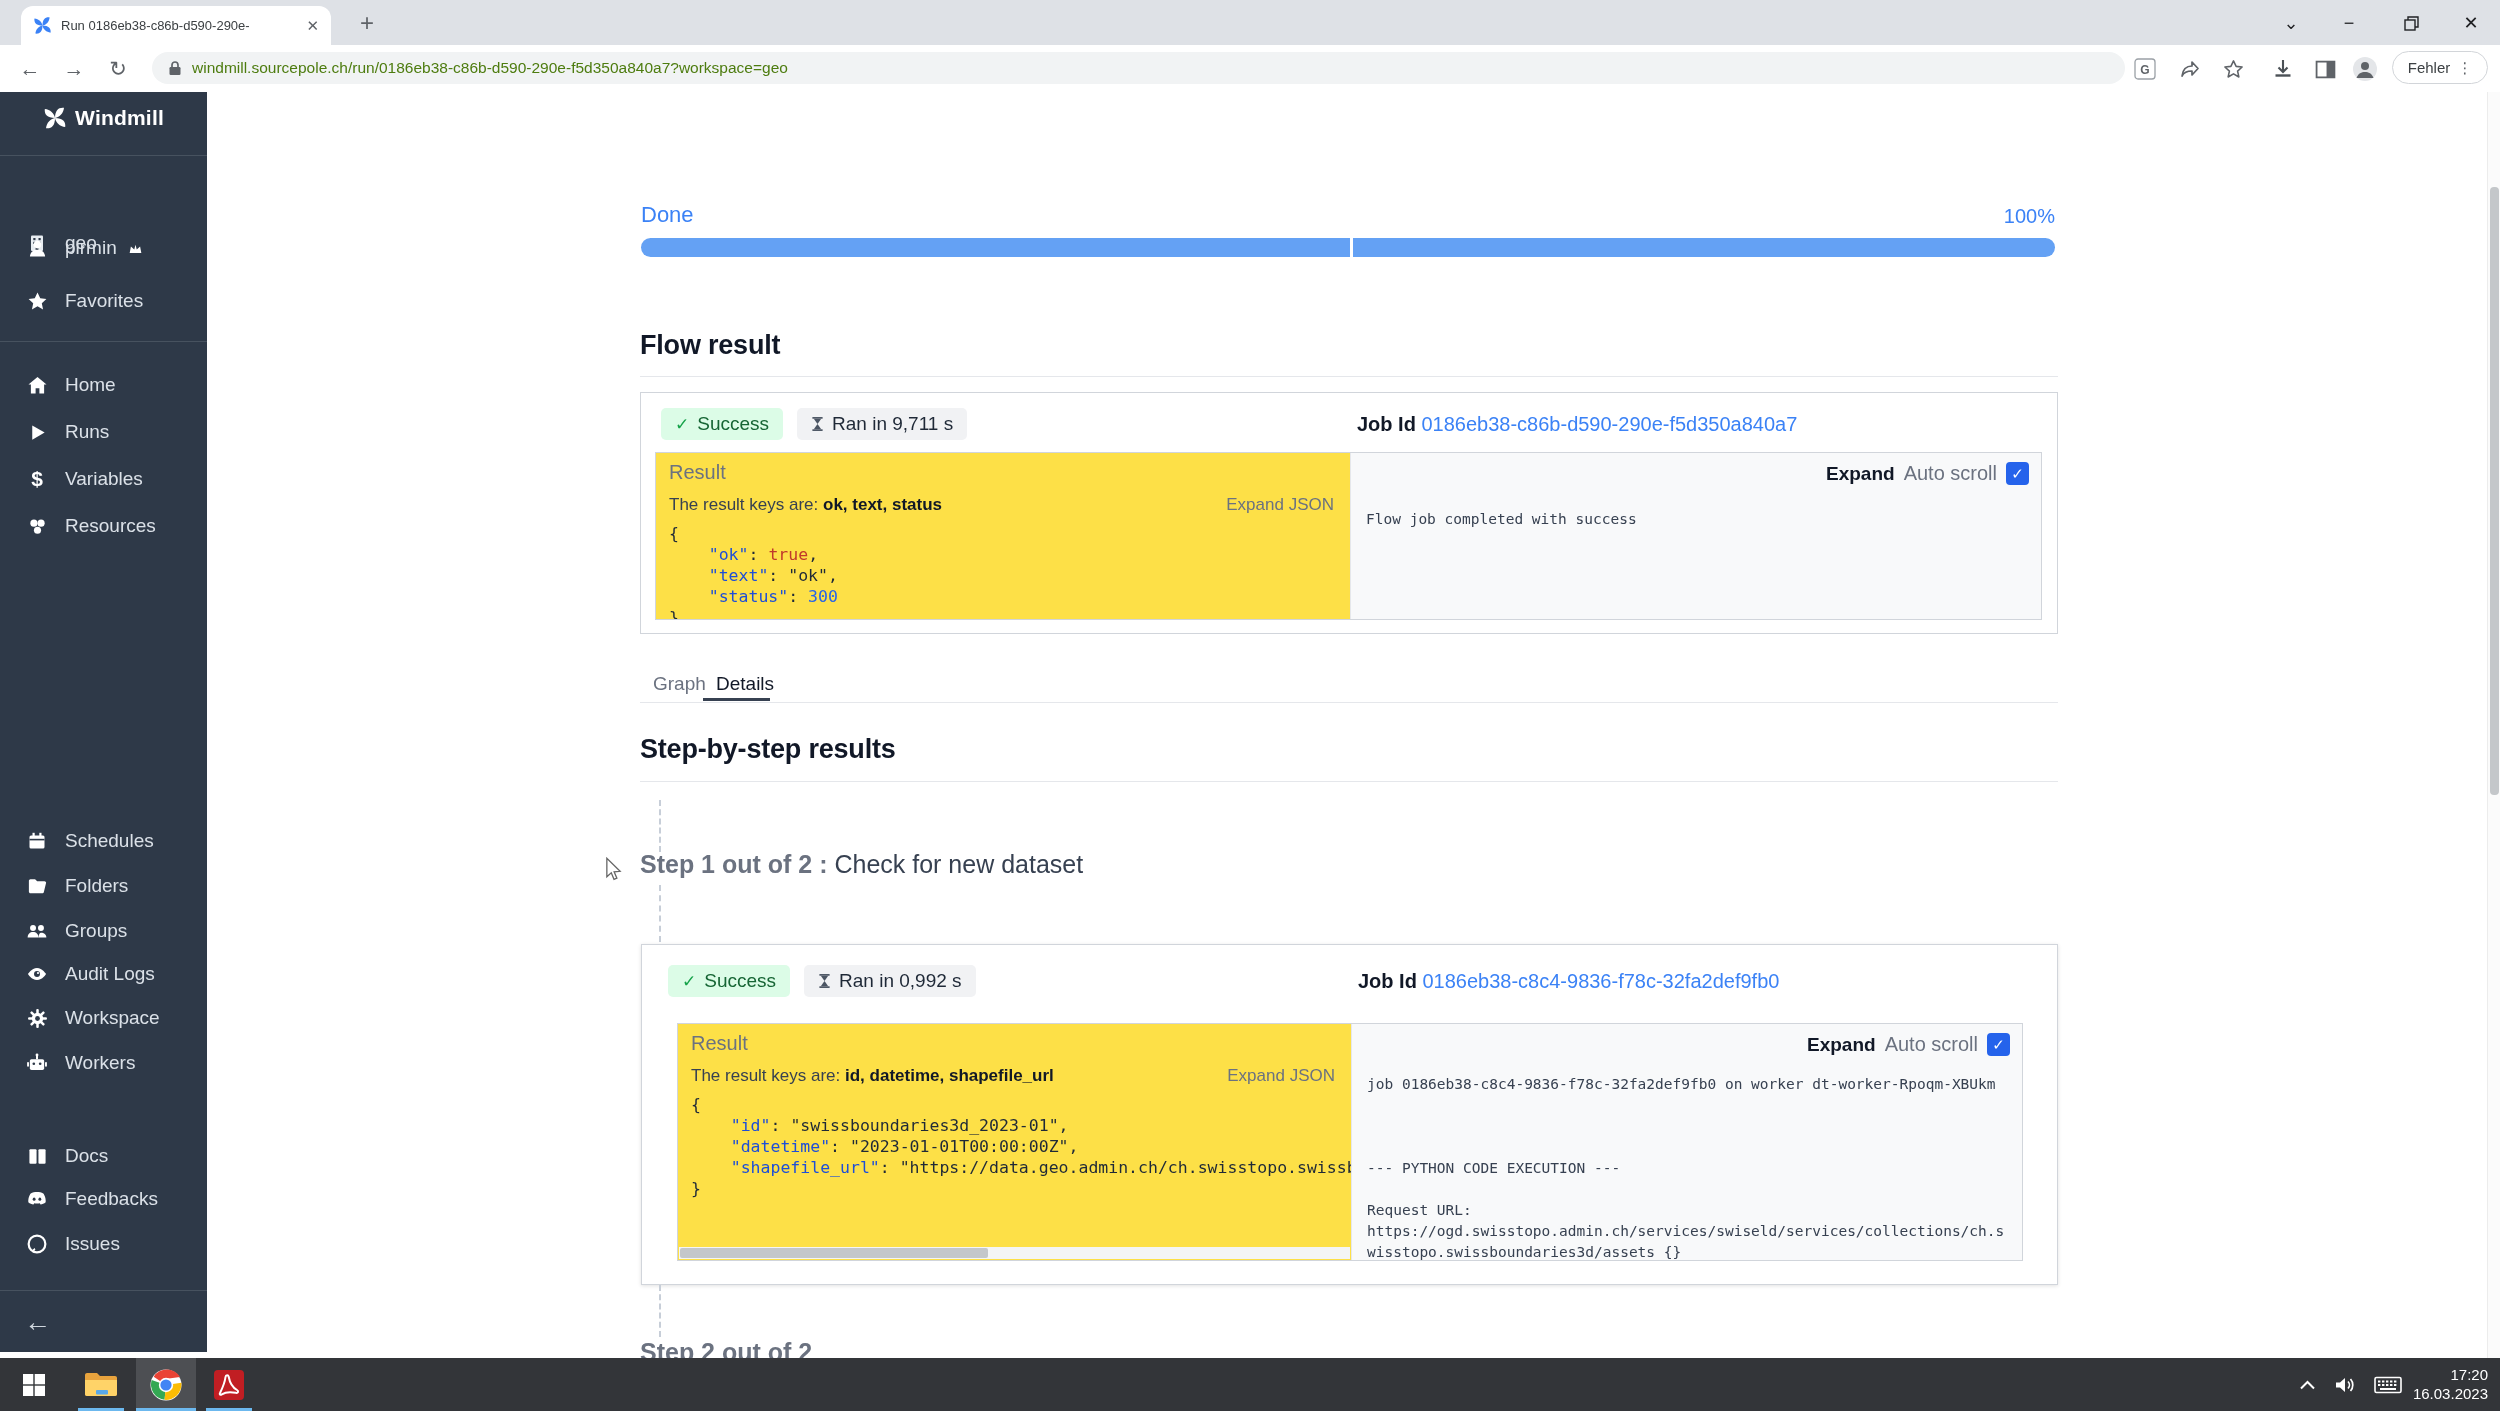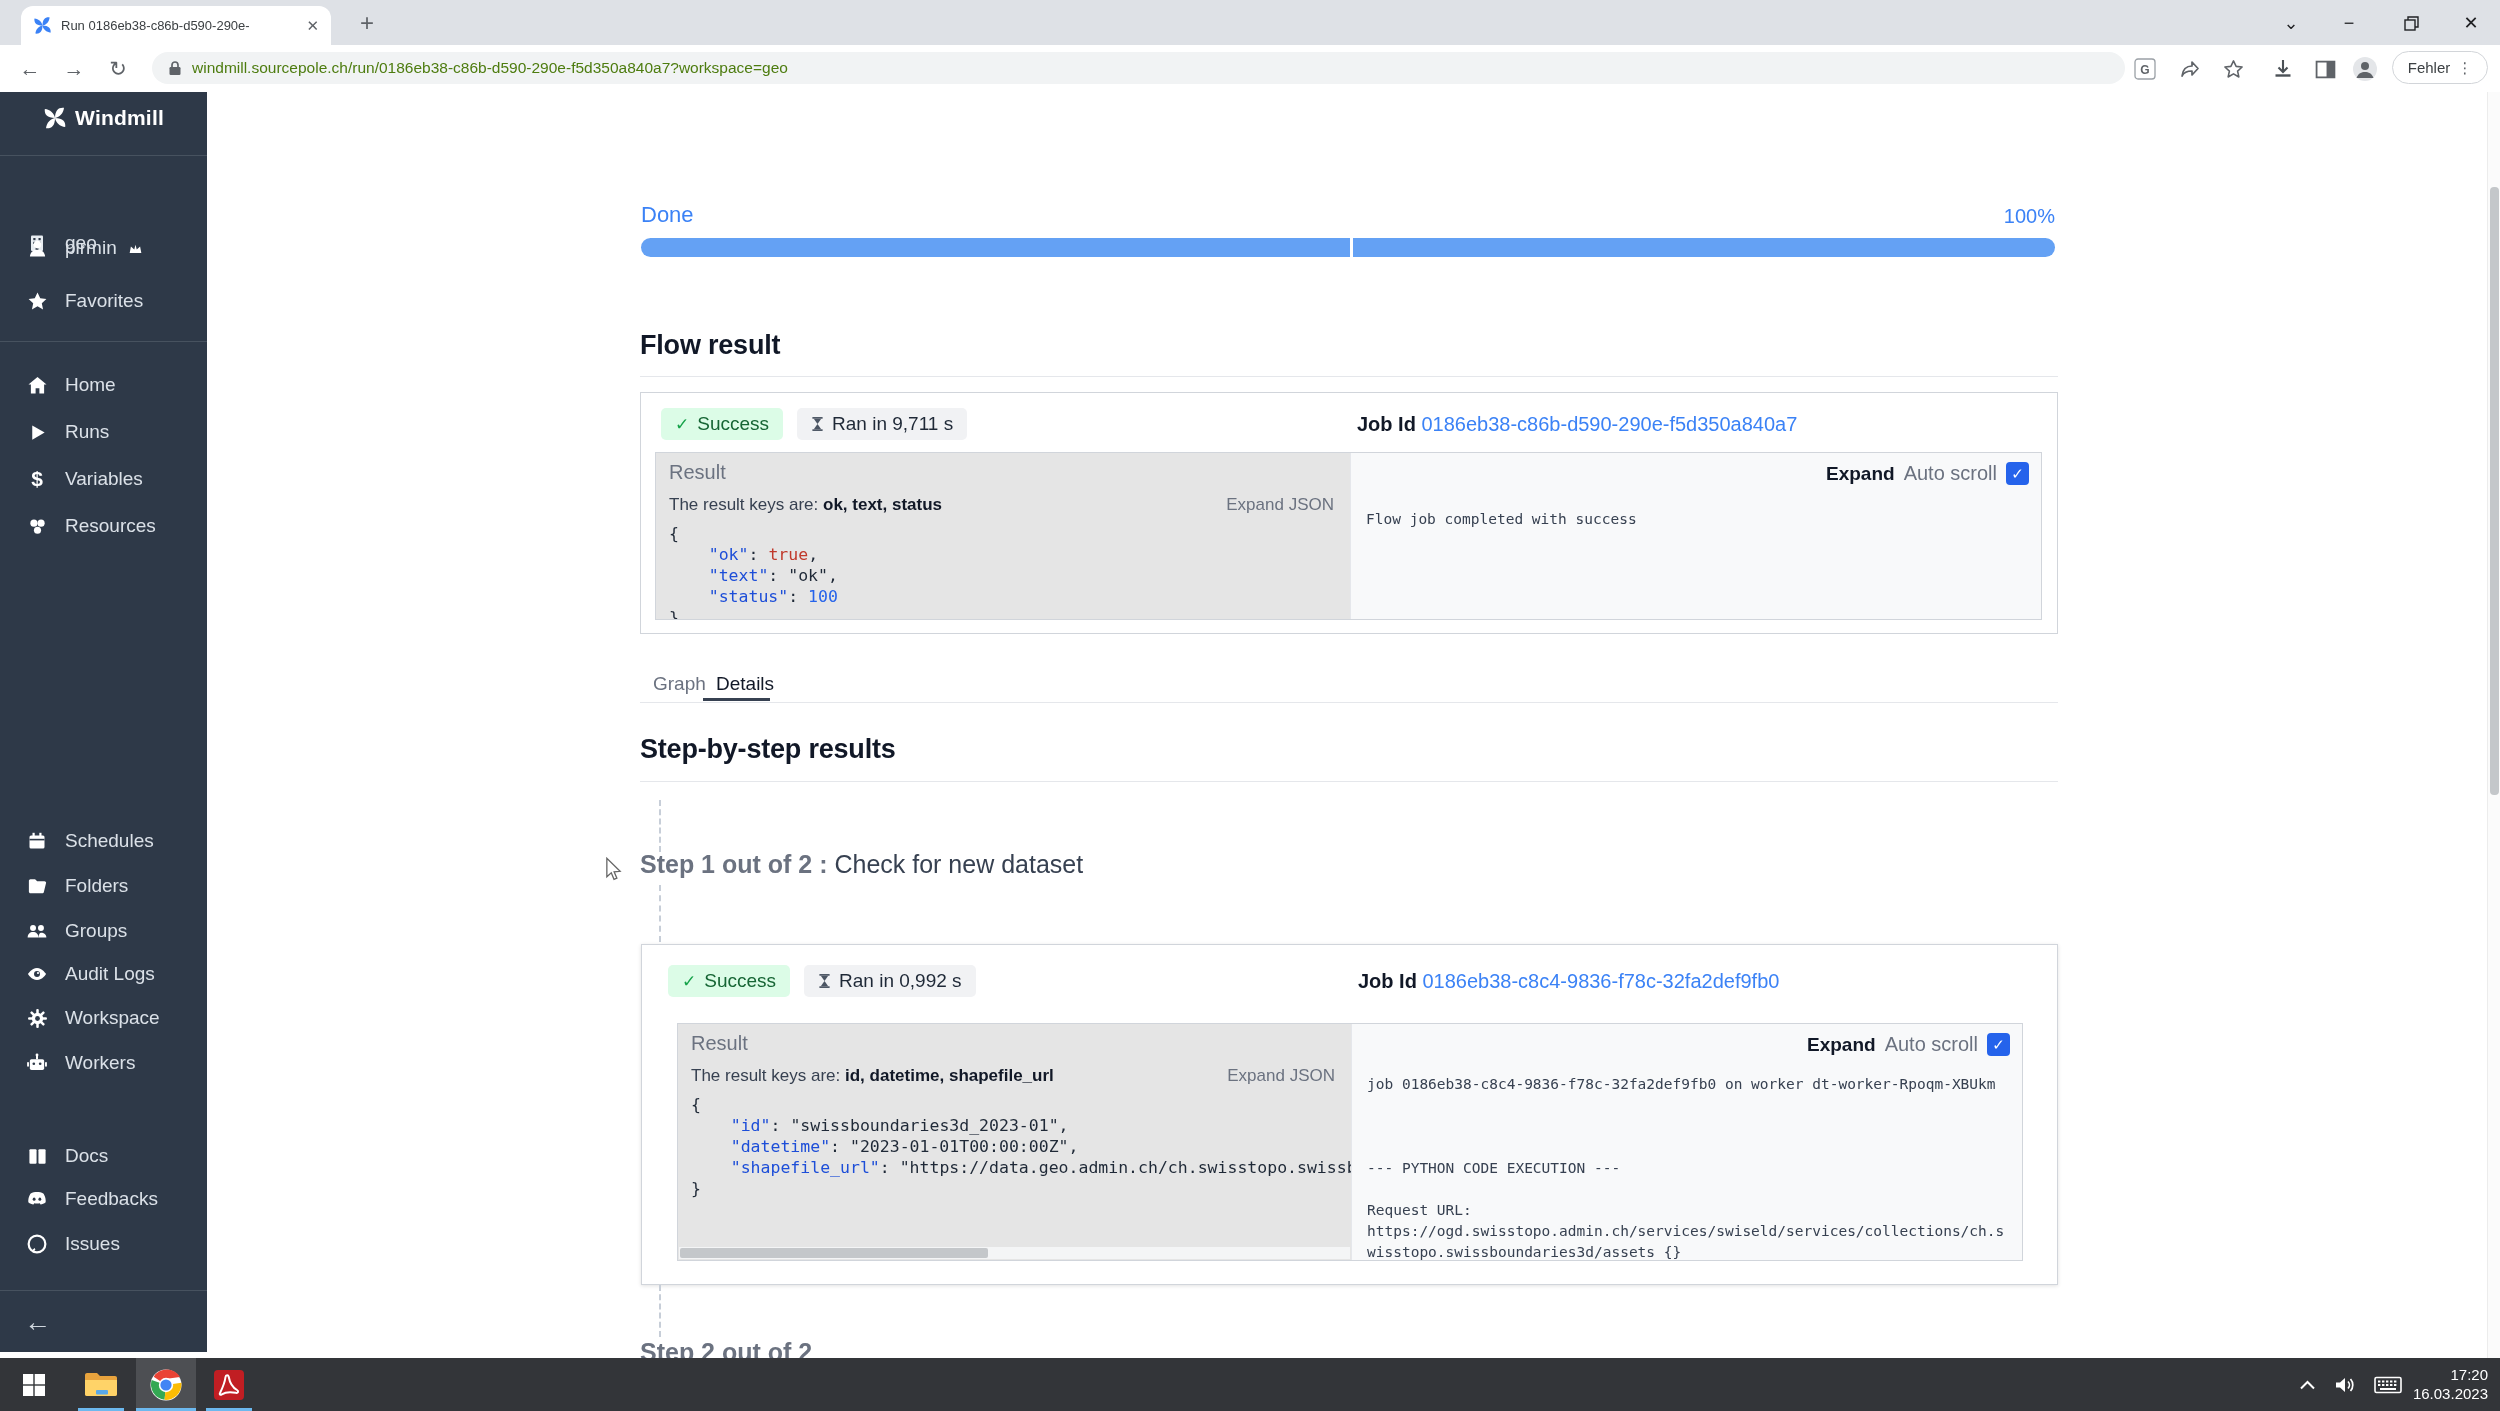--- a/index.html
+++ b/index.html
@@ -50,21 +50,21 @@
   .badge-row{position:absolute;display:flex;gap:14px;align-items:center;}
   .badge{display:flex;align-items:center;gap:8px;padding:5px 14px;border-radius:5px;font-size:19px;}
   .b-green{background:#dcfce7;color:#166534;}
   .b-green .ck{color:#16a34a;font-size:17px;}
   .b-gray{background:#f1f2f4;color:#1f2937;}
   .jobid{position:absolute;font-size:20px;color:#111827;white-space:nowrap;}
   .jobid b{font-weight:700;}
   .jobid a{color:#3b82f6;text-decoration:none;font-weight:400;}
 
   .respanel{position:absolute;border:1px solid #d1d5db;box-sizing:border-box;display:flex;}
-  .res-left{position:relative;box-sizing:border-box;background:#e5e5e5;overflow:hidden;}
+  .res-left{position:relative;box-sizing:border-box;background:#fde047;overflow:hidden;}
   .res-right{flex:1;background:#f8f9fa;border-left:1px solid #e5e7eb;position:relative;overflow:hidden;}
   .res-title{position:absolute;left:13px;top:8px;font-size:20px;color:#6b7280;}
   .res-keys{position:absolute;left:13px;top:42px;font-size:17px;color:#374151;white-space:nowrap;}
   .res-keys b{color:#111827;}
   .expand-json{position:absolute;right:16px;top:42px;font-size:17px;color:#6b7280;}
   .expand-row{position:absolute;right:12px;top:9px;display:flex;align-items:center;gap:9px;}
   .expand-row .ex{font-size:19px;font-weight:700;color:#111827;}
   .expand-row .as{font-size:20px;color:#6b7280;}
   .cbox{width:23px;height:23px;background:#2563eb;border-radius:4px;display:flex;align-items:center;justify-content:center;color:#fff;font-size:15px;}
   .json{position:absolute;left:13px;top:70px;right:0;font-family:"DejaVu Sans Mono",monospace;font-size:16.5px;line-height:21px;color:#1f2937;}
@@ -405,21 +405,21 @@
       <div class="res-left" style="width:694px;">
         <div class="res-title">Result</div>
         <div class="res-keys">
           <span>The result keys are: </span><b>ok, text, status</b>
         </div>
         <div class="expand-json">Expand JSON</div>
         <div class="json">
           <div class="jline"><span>{</span></div>
           <div class="jline">    <span class="jkey">"ok"</span><span>: </span><span class="jbool">true</span><span>,</span></div>
           <div class="jline">    <span class="jkey">"text"</span><span>: </span><span class="jstr">"ok"</span><span>,</span></div>
-          <div class="jline">    <span class="jkey">"status"</span><span>: </span><span class="jnum">100</span><span></span></div>
+          <div class="jline">    <span class="jkey">"status"</span><span>: </span><span class="jnum">300</span><span></span></div>
           <div class="jline"><span>}</span></div>
         </div>
       </div>
       <div class="res-right">
         <div class="expand-row">
           <span class="ex">Expand</span>
           <span class="as">Auto scroll</span>
           <span class="cbox">
               <span>✓</span>
             </span>

